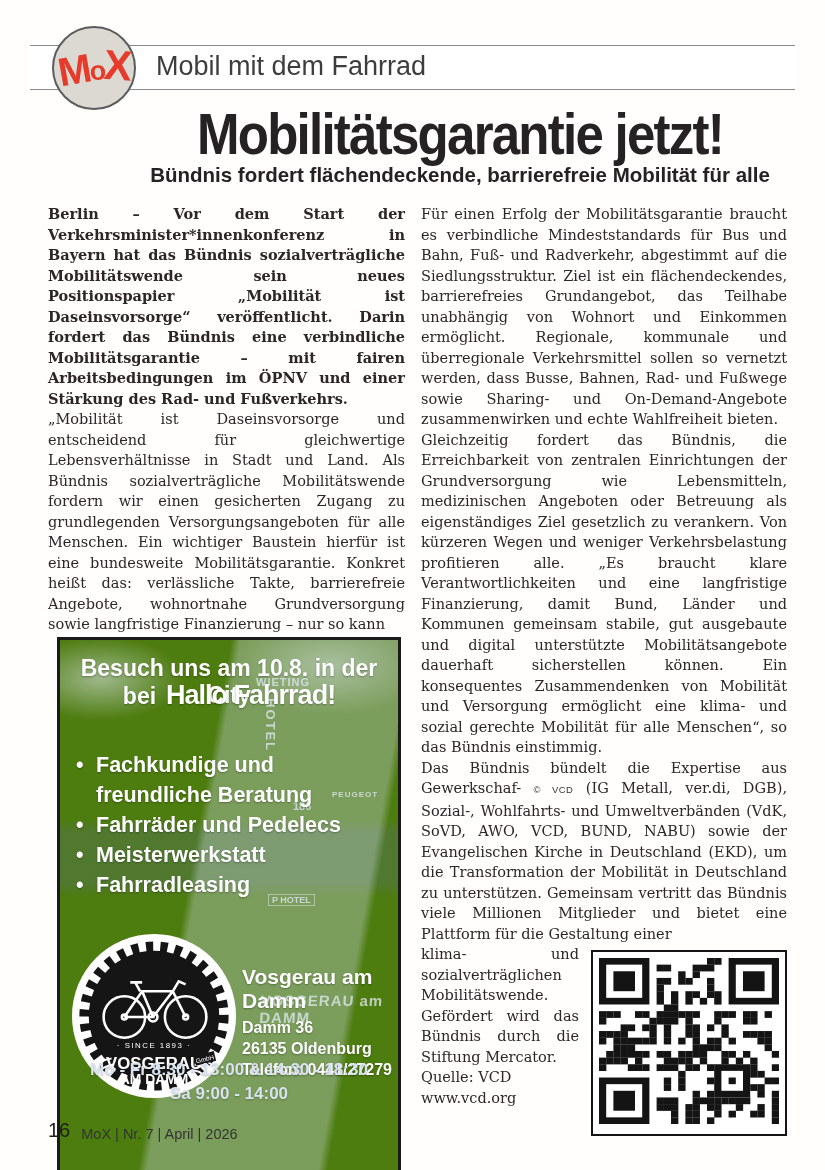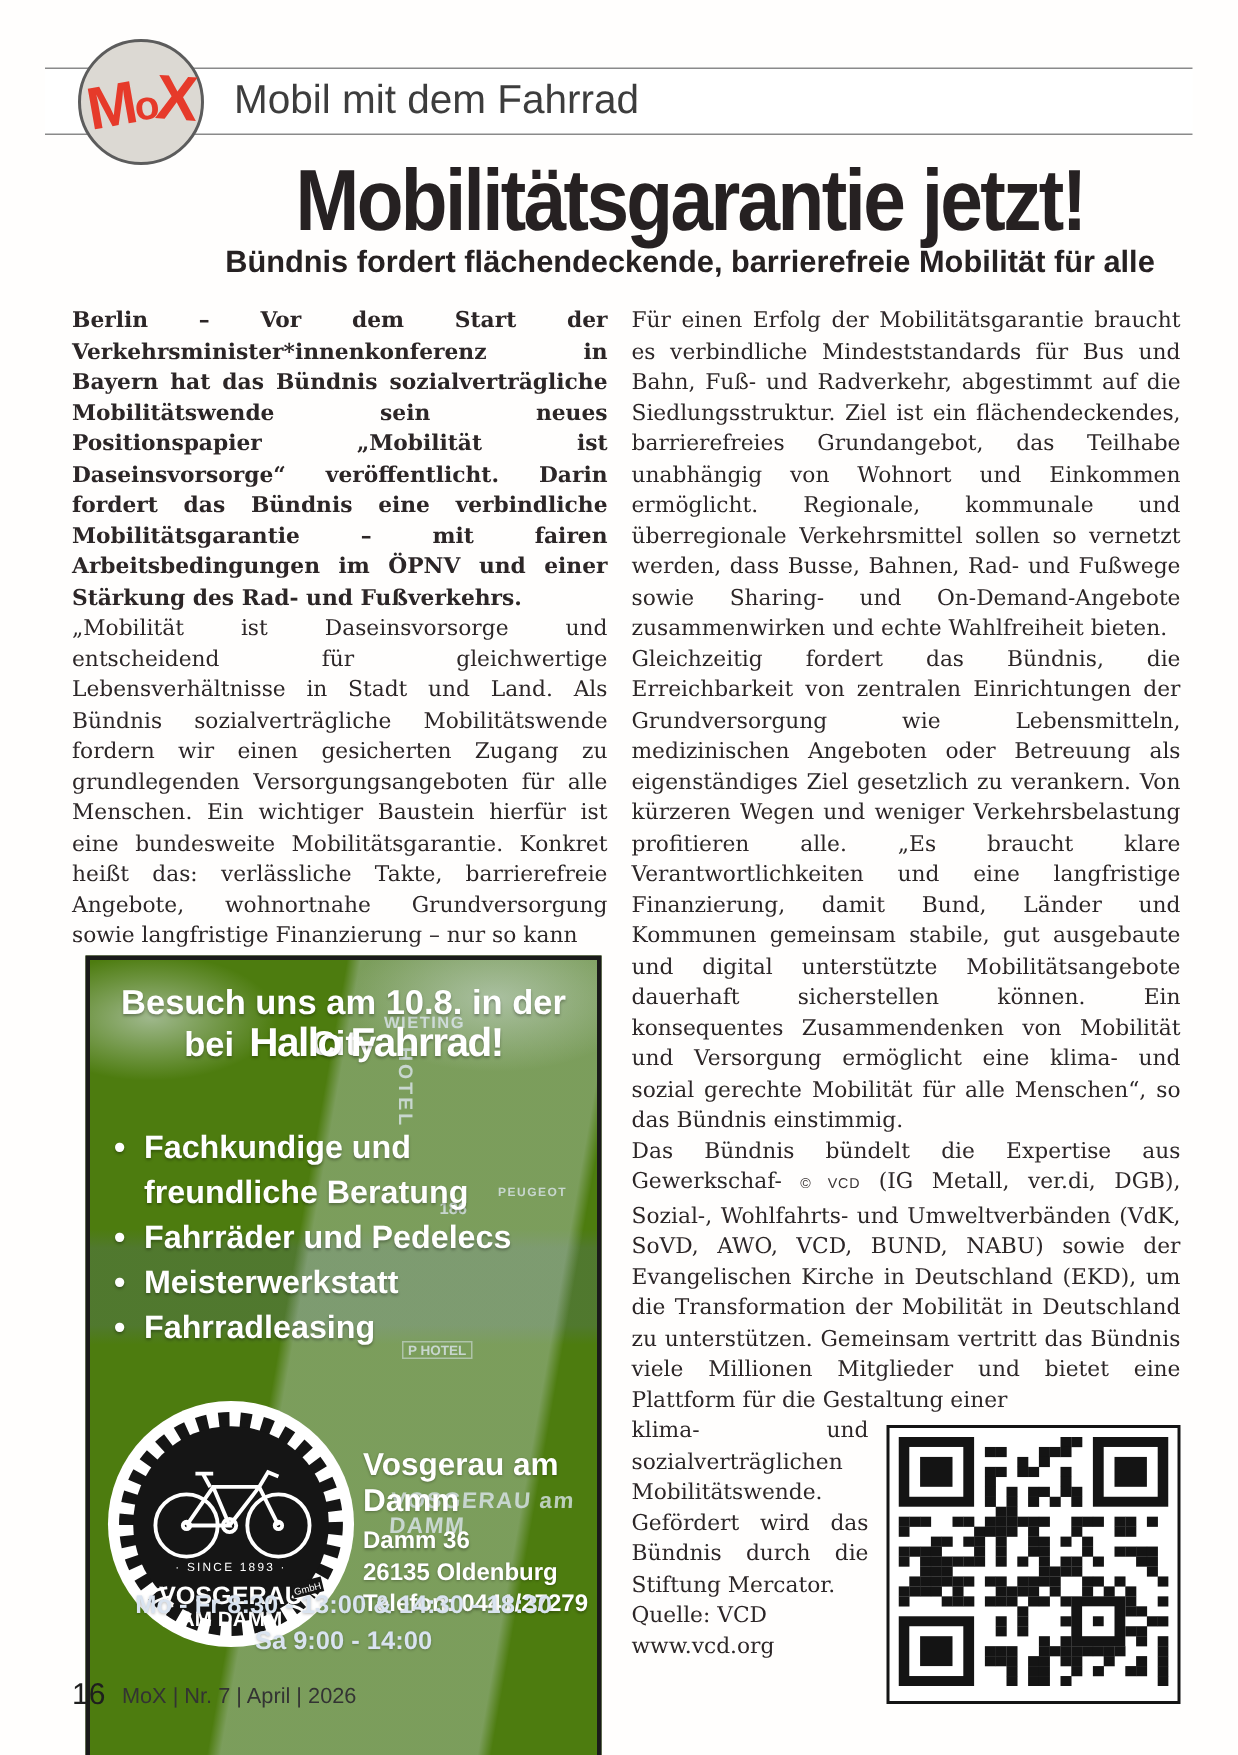--- a/index.html
+++ b/index.html
@@ -69,21 +69,21 @@
   .ad-bullets li{padding-left:20px;position:relative;}
   .ad-bullets li::before{content:"•";position:absolute;left:0;}
   .ad-logo{position:absolute;left:10px;top:292px;width:168px;height:168px;}
   .ad-contact{position:absolute;left:182px;top:325px;text-shadow:0 1px 2px rgba(0,0,0,.3);}
   .ad-contact .name{font-size:21px;font-weight:700;margin-bottom:4px;}
   .ad-contact .line{font-size:16px;font-weight:700;line-height:21px;}
   .ad-hours{position:absolute;left:0;right:0;top:418px;text-align:center;font-size:17px;
       font-weight:700;line-height:24px;color:#d9e3f0;text-shadow:0 1px 2px rgba(0,0,0,.25);}
 
   
-  .footer{position:absolute;left:48px;top:1119px;display:flex;align-items:center;gap:11px;}
+  .footer{position:absolute;left:48px;top:1119px;display:flex;align-items:flex-end;gap:11px;}
   .footer .pg{font-size:20px;color:#1e1e1e;}
   .footer .issue{font-size:14.5px;color:#333;}
 </style>
 </head>
 <body>
 
 <div class="page">
 
   <div class="band"></div>
   <div class="logo-circle">

